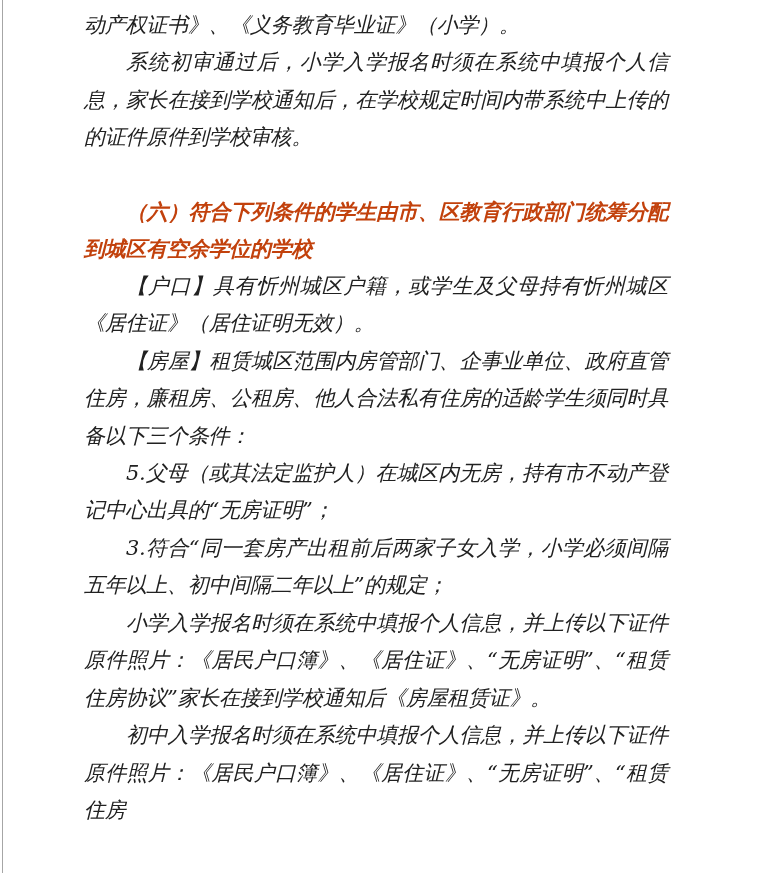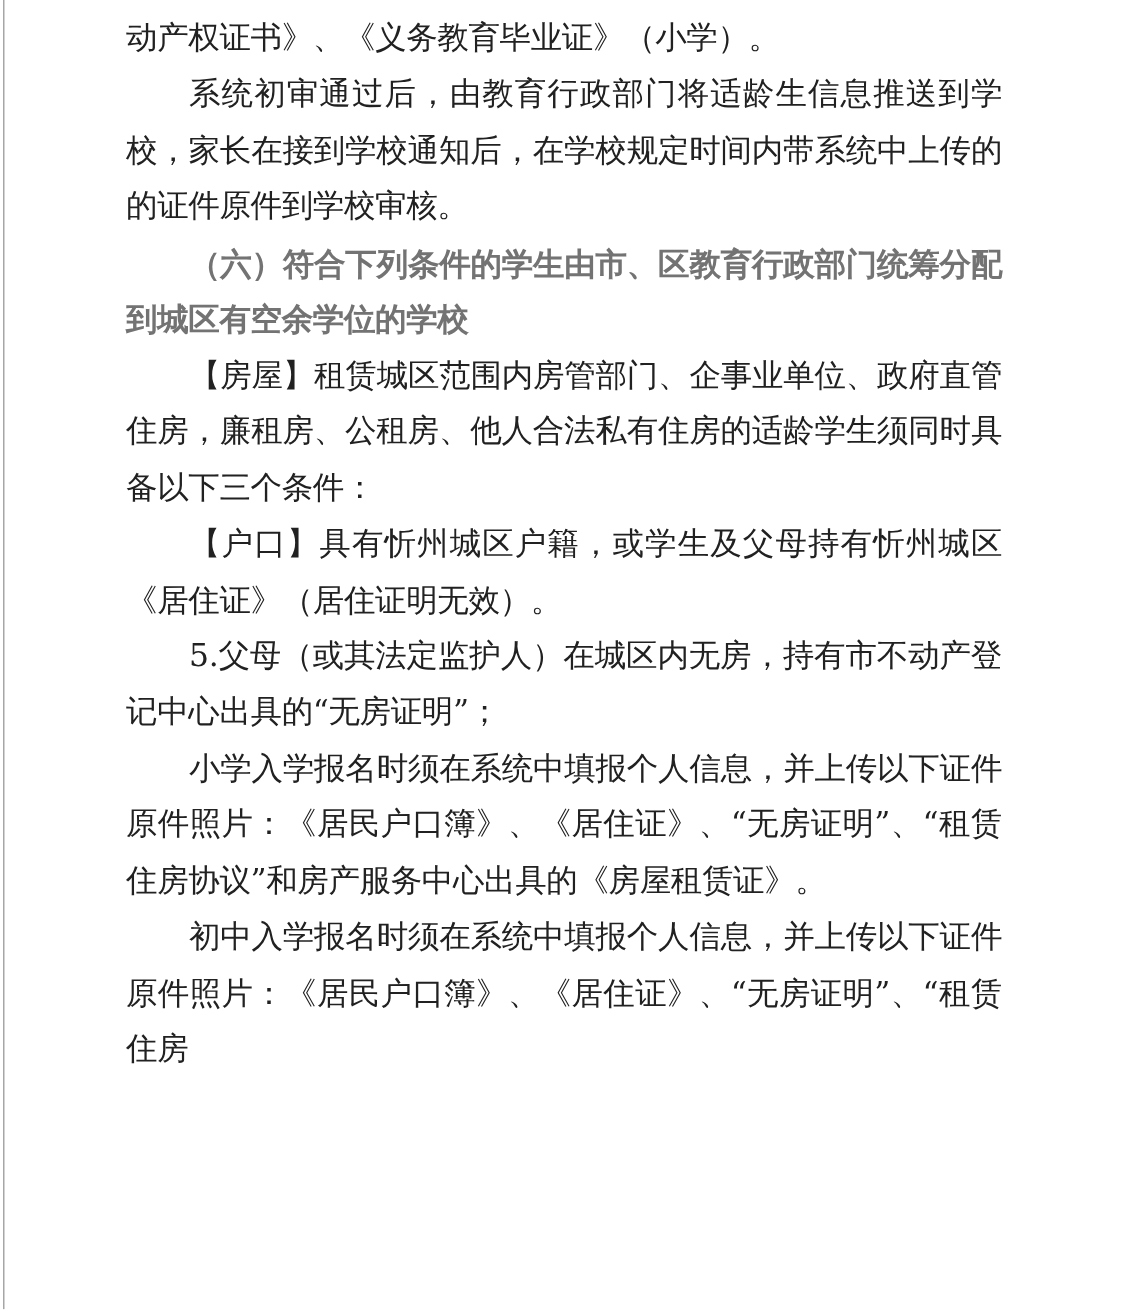--- a/index.html
+++ b/index.html
@@ -7,20 +7,21 @@
     padding: 0;
     background: #ffffff;
   }
   .page {
     position: relative;
     width: 757px;
     height: 873px;
     background: #ffffff;
     overflow: hidden;
     font-family: "DejaVu Serif", "Liberation Serif", serif;
+    font-style: italic;
   }
   .page-edge-line {
     position: absolute;
     left: 2px;
     top: 0;
     width: 1px;
     height: 100%;
     background: #a6a6a6;
   }
   .content {
@@ -37,31 +38,33 @@
   .content p {
     margin: 0;
     padding: 0;
     text-indent: 2em;
   }
   .content p.no-indent {
     text-indent: 0;
   }
   .content p.bold {
     font-weight: bold;
-    color: #737373;
+    color: #c2410c;
+    margin-top: 36px;
   }
 </style>
 </head>
 <body>
 
 <div class="page">
   <div class="page-edge-line"></div>
   <div class="content">
     <p class="no-indent">动产权证书》、《义务教育毕业证》（小学）。</p>
-    <p>系统初审通过后，由教育行政部门将适龄生信息推送到学校，家长在接到学校通知后，在学校规定时间内带系统中上传的的证件原件到学校审核。</p>
+    <p>系统初审通过后，小学入学报名时须在系统中填报个人信息，家长在接到学校通知后，在学校规定时间内带系统中上传的的证件原件到学校审核。</p>
     <p class="bold">（六）符合下列条件的学生由市、区教育行政部门统筹分配到城区有空余学位的学校</p>
+    <p>【户口】具有忻州城区户籍，或学生及父母持有忻州城区《居住证》（居住证明无效）。</p>
     <p>【房屋】租赁城区范围内房管部门、企事业单位、政府直管住房，廉租房、公租房、他人合法私有住房的适龄学生须同时具备以下三个条件：</p>
-    <p>【户口】具有忻州城区户籍，或学生及父母持有忻州城区《居住证》（居住证明无效）。</p>
     <p>5.父母（或其法定监护人）在城区内无房，持有市不动产登记中心出具的“无房证明”；</p>
-    <p>小学入学报名时须在系统中填报个人信息，并上传以下证件原件照片：《居民户口簿》、《居住证》、“无房证明”、“租赁住房协议”和房产服务中心出具的《房屋租赁证》。</p>
+    <p>3.符合“同一套房产出租前后两家子女入学，小学必须间隔五年以上、初中间隔二年以上”的规定；</p>
+    <p>小学入学报名时须在系统中填报个人信息，并上传以下证件原件照片：《居民户口簿》、《居住证》、“无房证明”、“租赁住房协议”家长在接到学校通知后《房屋租赁证》。</p>
     <p>初中入学报名时须在系统中填报个人信息，并上传以下证件原件照片：《居民户口簿》、《居住证》、“无房证明”、“租赁住房</p>
   </div>
 </div>
 
 </body></html>

